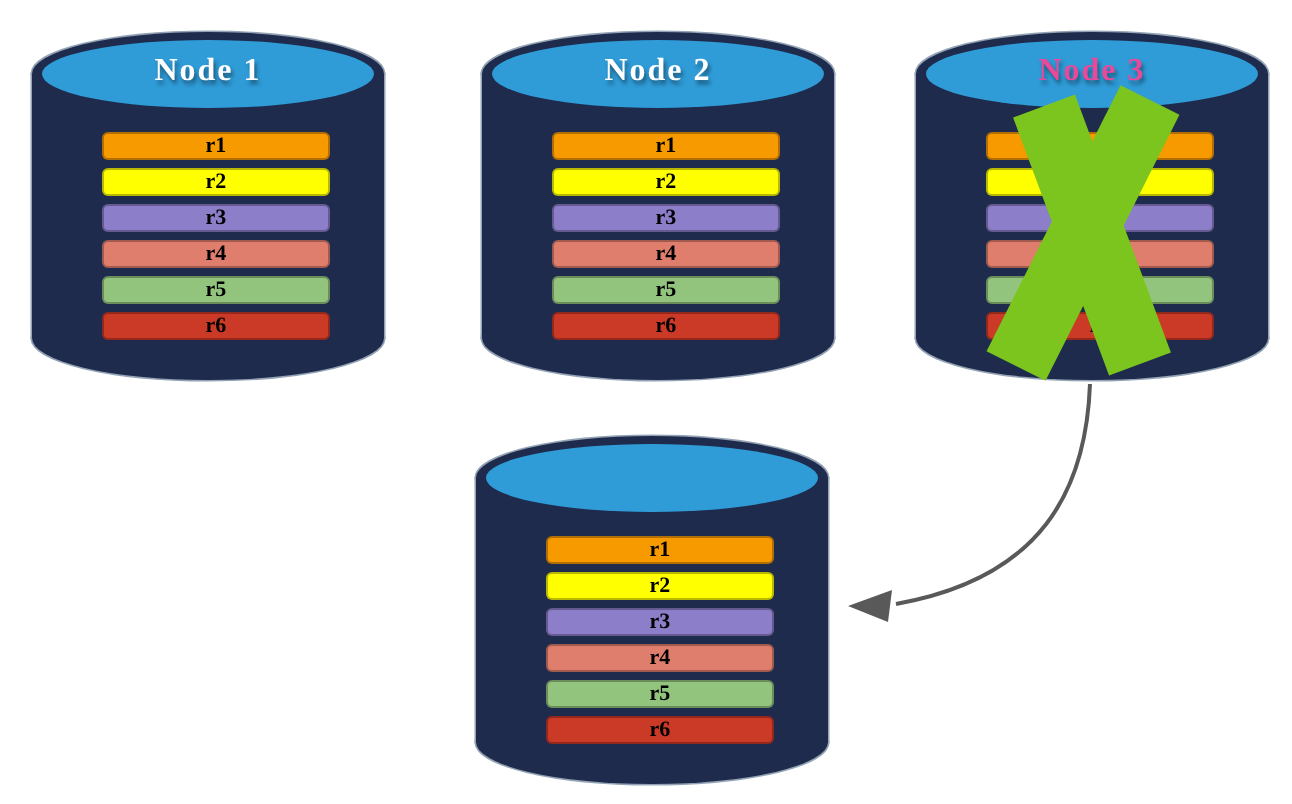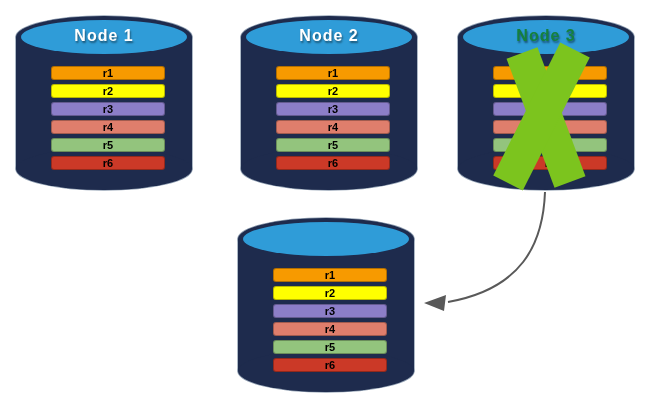--- a/index.html
+++ b/index.html
@@ -1,18 +1,18 @@
 <!DOCTYPE html>
 <html><head>
 <meta charset="utf-8">
 <style>
   html,body{margin:0;padding:0;background:#ffffff;}
   .stage{
     position:relative;width:646px;height:402px;background:#ffffff;overflow:hidden;
-    font-family:Liberation Sans, sans-serif;
+    font-family:Liberation Serif, serif;
   }
   .node{position:absolute;width:180px;height:177px;}
   .node-pos-1{left:14px;top:14px;}
   .node-pos-2{left:239px;top:14px;}
   .node-pos-3{left:456px;top:14px;}
   .node-pos-4{left:236px;top:216px;}
   .cyl{position:absolute;left:0;top:0;width:100%;height:100%;display:block;}
   .node-label{
     position:absolute;top:13px;left:0;right:0;text-align:center;
     font-size:16px;font-weight:bold;color:#ffffff;letter-spacing:1px;
@@ -118,21 +118,21 @@
         <rect class="c-body" x="2" y="23" width="176" height="132" fill="#1E2B4D"></rect>
         <ellipse class="c-body" cx="90" cy="155" rx="88" ry="21" fill="#1E2B4D"></ellipse>
       </g>
       <g stroke="none">
         <ellipse class="c-body" cx="90" cy="23" rx="88" ry="21" fill="#1E2B4D"></ellipse>
         <rect class="c-body" x="2" y="23" width="176" height="132" fill="#1E2B4D"></rect>
         <ellipse class="c-body" cx="90" cy="155" rx="88" ry="21" fill="#1E2B4D"></ellipse>
         <ellipse class="c-top" cx="90" cy="23" rx="83" ry="17" fill="#2F9CD8"></ellipse>
       </g>
     </svg>
-    <div class="node-label" style="color: #15803d;">Node 3</div>
+    <div class="node-label" style="color: #ec4899;">Node 3</div>
     <div class="rows">
         <div class="row" style="background: rgb(247, 154, 0);">
           <span style="color: rgb(0, 0, 0);">r1</span>
         </div>
         <div class="row" style="background: rgb(255, 255, 0);">
           <span style="color: rgb(0, 0, 0);">r2</span>
         </div>
         <div class="row" style="background: rgb(140, 126, 200);">
           <span style="color: rgb(0, 0, 0);">r3</span>
         </div>

